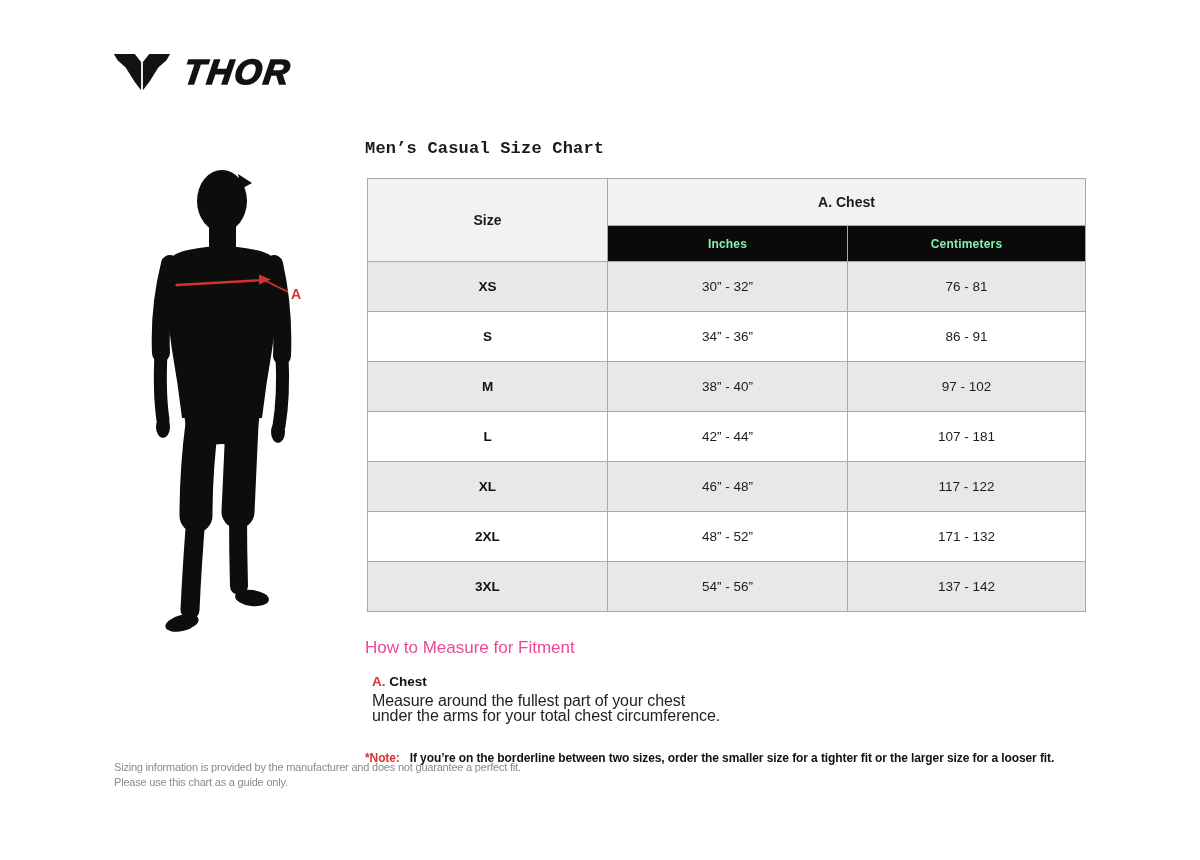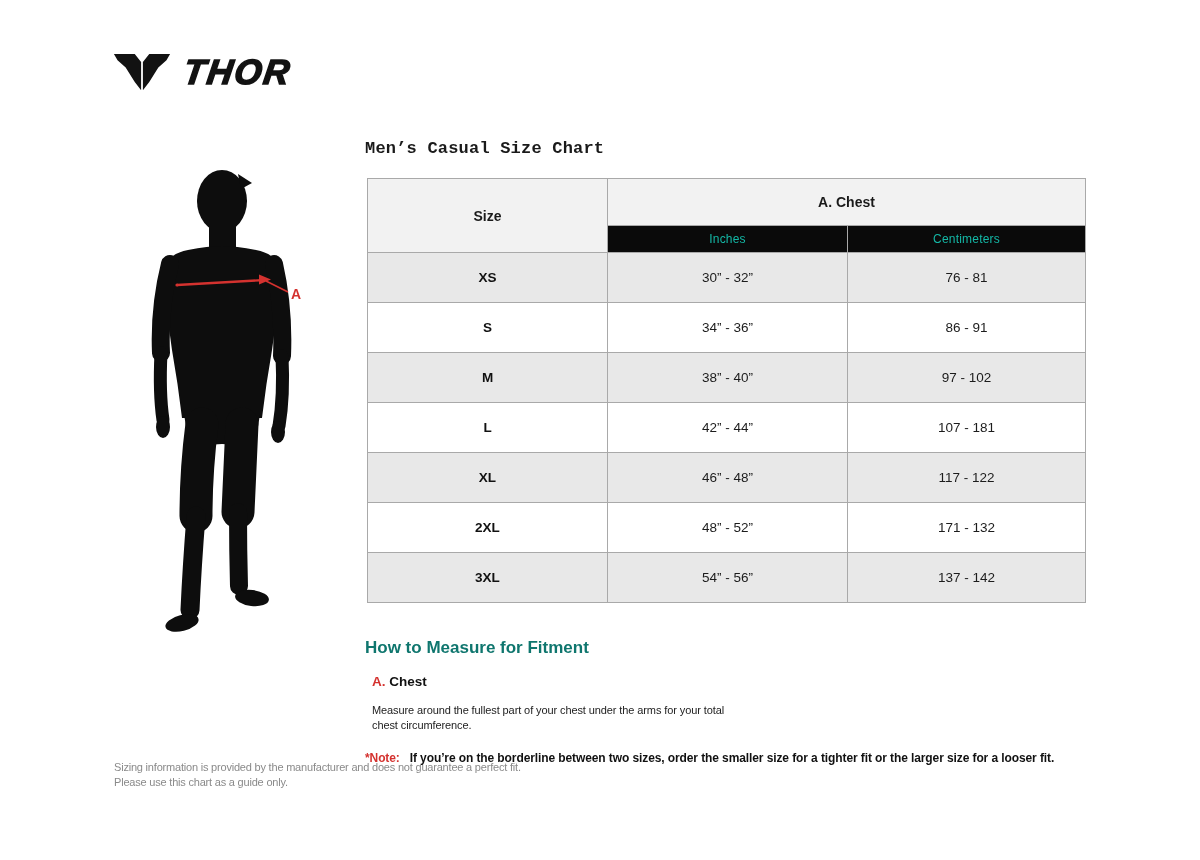--- a/index.html
+++ b/index.html
@@ -39,37 +39,37 @@
   .table-wrap { position: absolute; left: 367px; top: 178px; }
   table.size-table { border-collapse: collapse; table-layout: fixed; width: 718px; }
   .size-table th, .size-table td {
     border: 1px solid var(--table-border, #a9a9a9);
     text-align: center; vertical-align: middle;
   }
   .head-cell { background: var(--header-bg, #f2f2f2); font-size: 14px; font-weight: bold; color: #1a1a1a; }
   .size-head { height: 68px; }
   .group-head { height: 47px; }
   .unit-cell {
-    background: var(--unit-bar-bg, #0a0a0a); color: #14b8a6;
-    font-size: 12px; font-weight: normal; height: 27px; letter-spacing: 0.2px;
+    background: var(--unit-bar-bg, #0a0a0a); color: #86efac;
+    font-size: 12px; font-weight: bold; height: 36px; letter-spacing: 0.2px;
   }
   .data-row td { height: 50px; font-size: 13.5px; color: #1c1c1c; background: #ffffff; }
   .data-row td.size-cell { font-weight: bold; color: #111; }
   tbody .data-row:nth-child(odd) td { background: var(--row-alt-bg, #e8e8e8); }
 
   
   .howto-heading {
     position: absolute; left: 365px; top: 638px;
-    font-size: 17px; font-weight: bold; color: #0f766e;
+    font-size: 17px; font-weight: normal; color: #ec4899;
   }
   .measure-item { position: absolute; left: 372px; top: 674px; width: 380px; }
   .measure-item .item-title { font-size: 13.5px; font-weight: bold; color: #111; }
   .measure-item .item-title .key { color: var(--accent-red, #d4322f); }
   .measure-item .item-desc {
-    margin-top: 14px; font-size: 11px; line-height: 15px; color: #222;
+    margin-top: 4px; font-size: 16px; line-height: 15px; color: #222;
     width: 356px; letter-spacing: -0.1px;
   }
   .note-line {
     position: absolute; left: 365px; top: 751px;
     font-size: 12px; font-weight: bold; color: #111; white-space: nowrap; letter-spacing: -0.1px;
   }
   .note-line .note-label { color: var(--accent-red, #d4322f); margin-right: 10px; }
 
   
   .footer-disclaimer {

